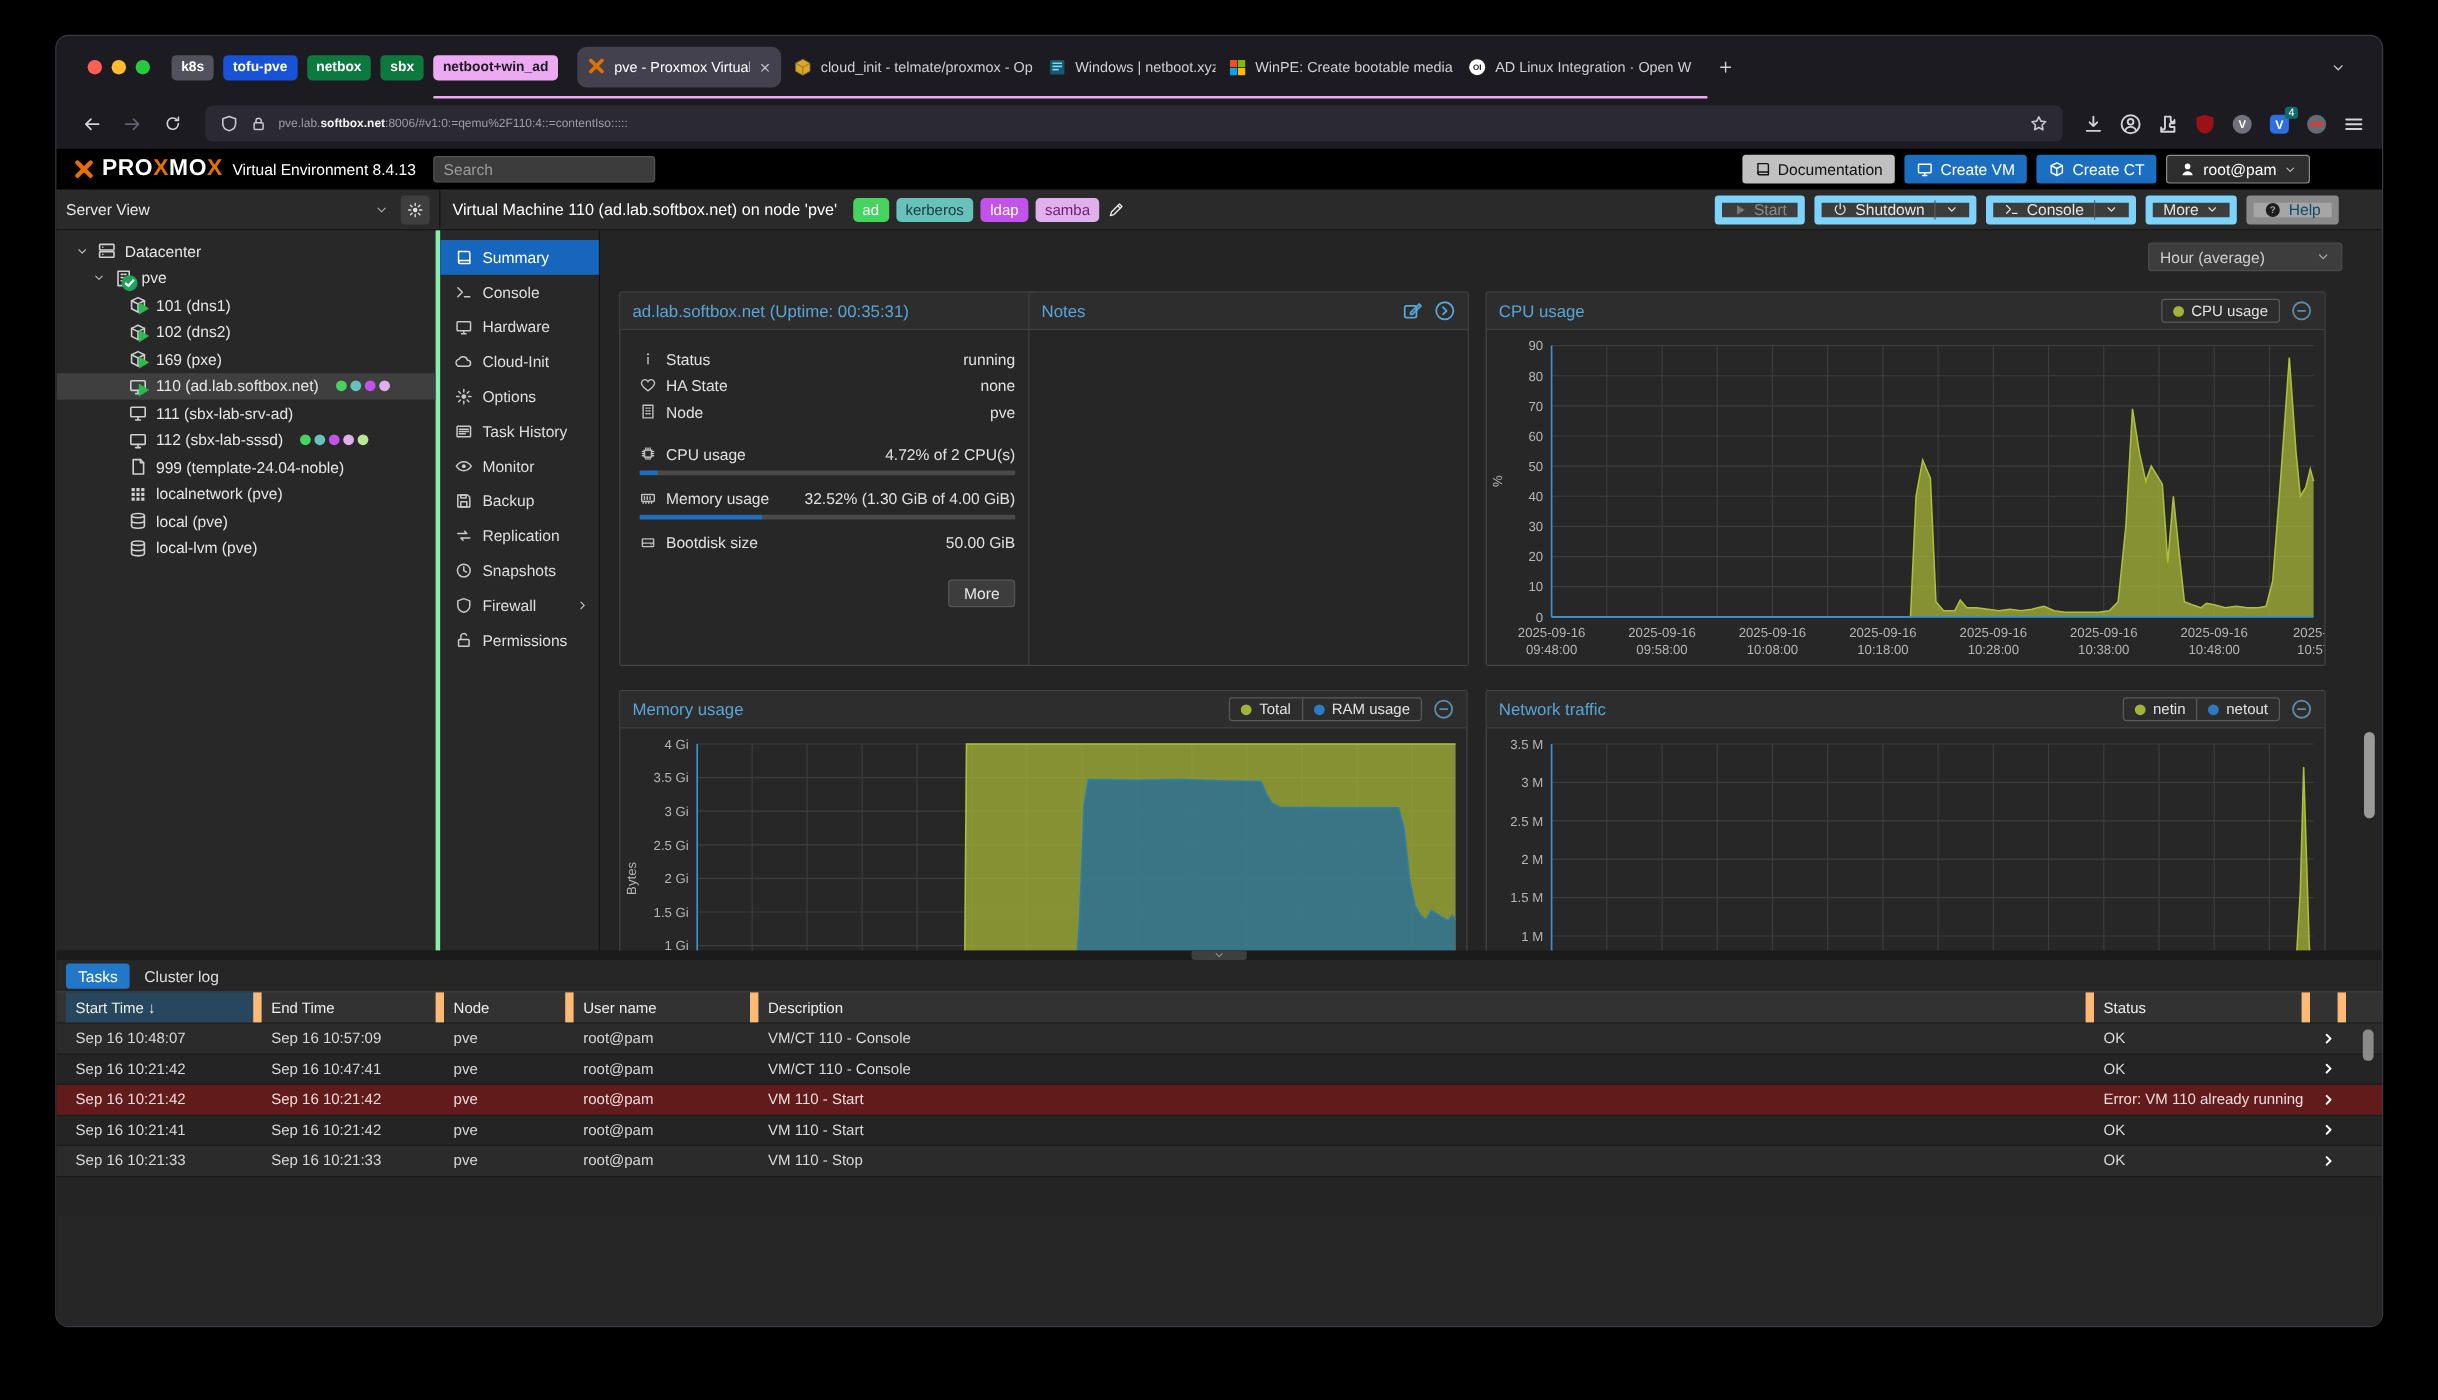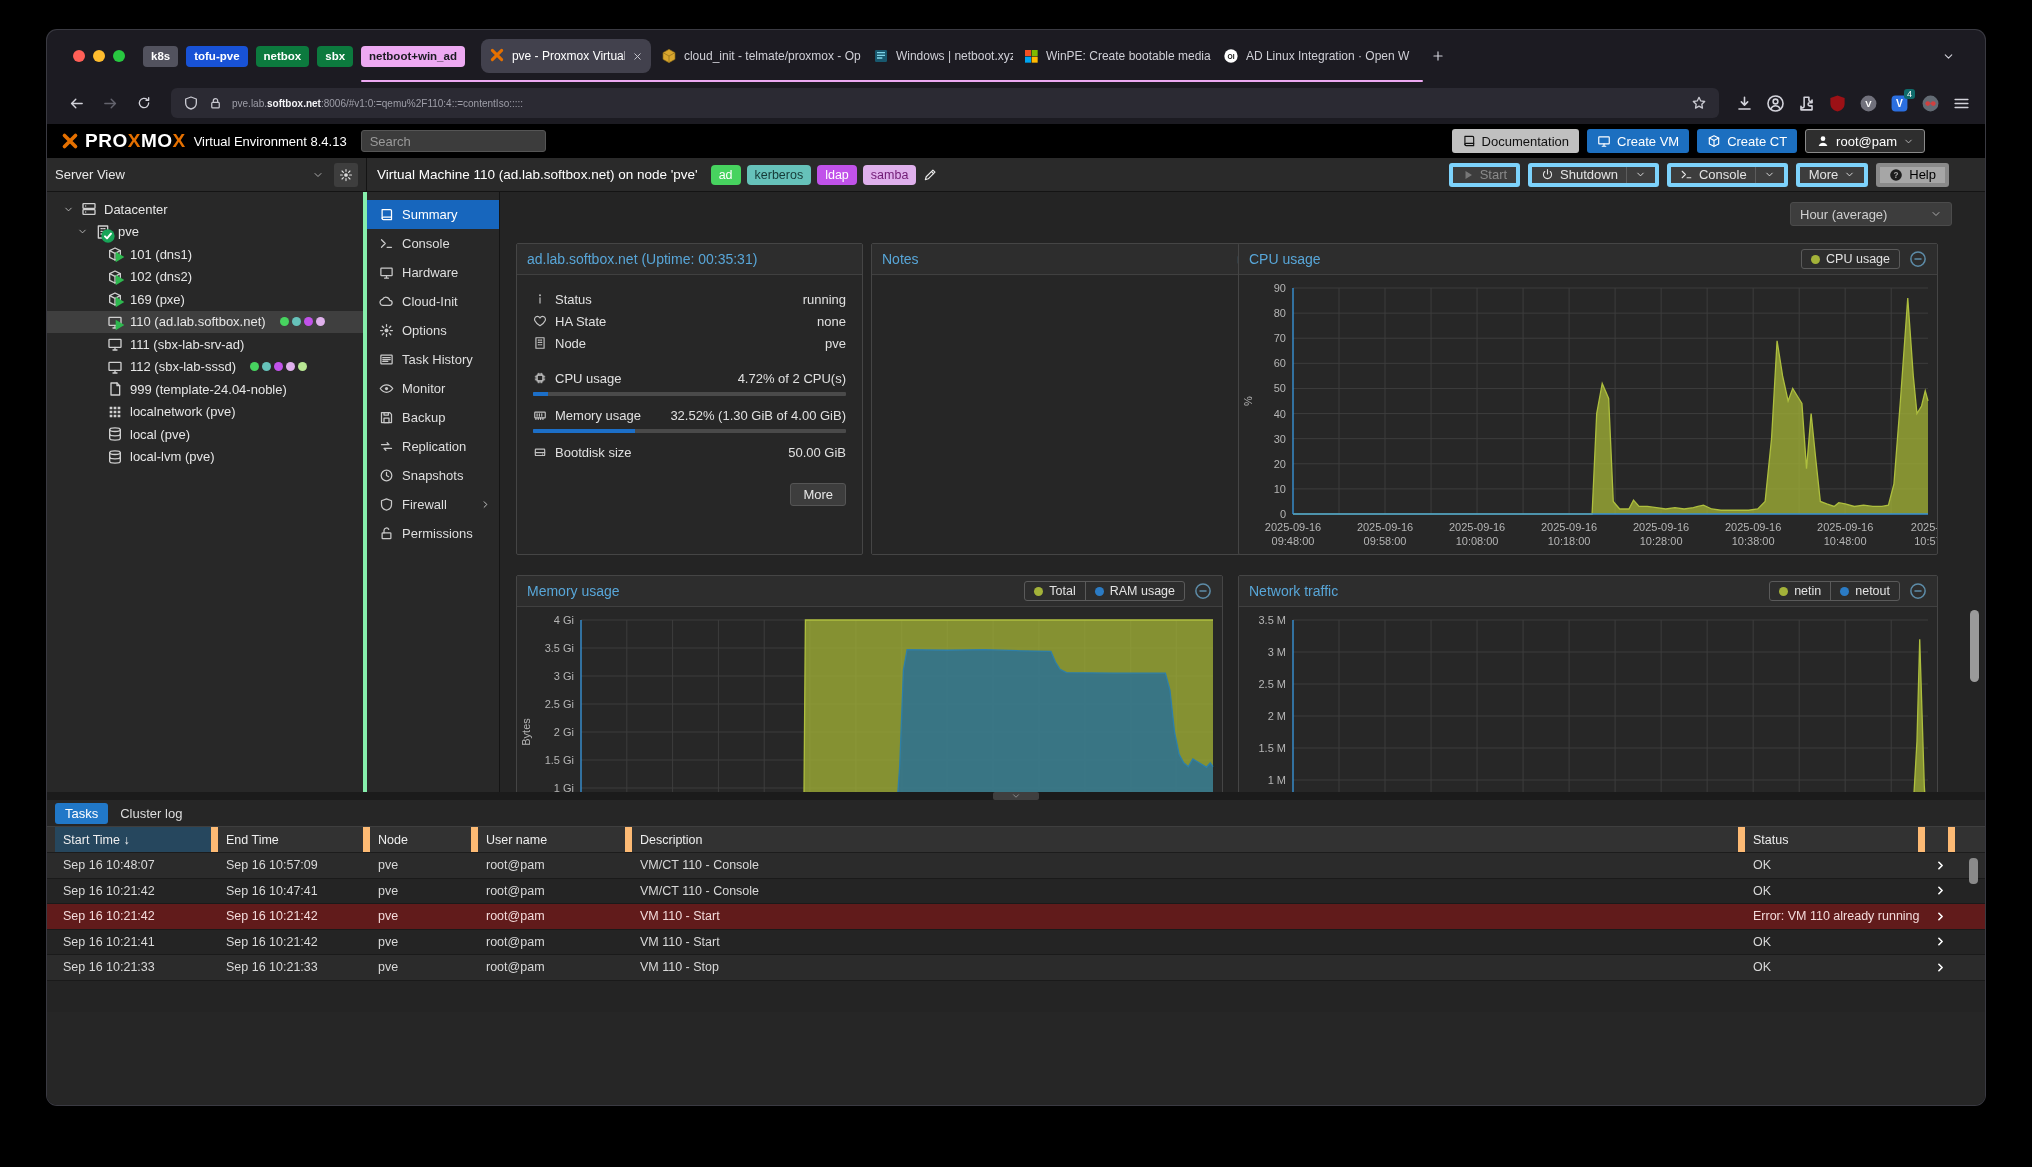--- a/index.html
+++ b/index.html
@@ -41,24 +41,24 @@
   .hbtn.gray{background:#c0c0c0;color:#111;}
   .hbtn.blue{background:#1c6fc0;color:#fff;}
   .hbtn.user{background:#2e2e2e;color:#fff;border:1px solid #8a8a8a;}
   
   .strip{height:34px;background:#2a2a2a;border-bottom:1px solid #141414;display:flex;}
   .sv{width:320px;flex:none;display:flex;align-items:center;padding:0 8px;gap:6px;border-right:1px solid #141414;color:#e8e8e8;font-size:13px;}
   .gearbtn{width:24px;height:24px;background:#3e3e3e;border-radius:3px;display:flex;align-items:center;justify-content:center;color:#ddd;margin-left:4px;}
   .vm-toolbar{flex:1;display:flex;align-items:center;padding:0 10px;gap:7px;color:#fff;font-size:13.5px;}
   .tag{height:20px;display:flex;align-items:center;padding:0 8px;border-radius:4px;font-size:12.5px;}
   .tb-btns{margin-left:auto;display:flex;gap:8px;margin-right:26px;}
-  .tbtn{height:24px;display:flex;align-items:center;gap:6px;padding:0 9px;background:#3d3d3d;border:4px solid #7dd3fc;border-radius:3px;color:#e4e4e4;font-size:13px;}
+  .tbtn{height:24px;display:flex;align-items:center;gap:6px;padding:0 9px;background:#3d3d3d;border:6px solid #7dd3fc;border-radius:3px;color:#e4e4e4;font-size:13px;}
   .tbtn .divider{width:1px;height:16px;background:#5c5c5c;margin:0 2px;}
   .tbtn.disabled{color:#8a8a8a;}
-  .tbtn.help{background:#a6a6a6;color:#000000;border-color:#8a8a8a;}
+  .tbtn.help{background:#a6a6a6;color:#0c4a6e;border-color:#8a8a8a;}
   
   .main{position:absolute;top:68px;bottom:219px;left:0;right:0;display:flex;}
   .sidebar{width:320px;flex:none;background:#282828;border-right:4px solid #86efac;padding-top:6px;overflow:hidden;}
   .trow-t{height:22.5px;display:flex;align-items:center;gap:7px;font-size:13px;color:#e6e6e6;white-space:nowrap;}
   .trow-t.sel{background:#3f3f3f;}
   .trow-t .nico{position:relative;width:16px;height:16px;color:#d0d0d0;flex:none;}
   .trow-t .nico .ic{width:16px;height:16px;}
   .play-ov{position:absolute;right:-4px;bottom:-3px;width:10px;height:10px;color:#2eb84f;}
   .check-ov{position:absolute;right:-5px;bottom:-4px;width:11px;height:11px;}
   .dots{display:flex;gap:3px;margin-left:7px;}
@@ -780,21 +780,21 @@
                   <use href="#i-disk"></use>
                 </svg>
                 <span>Bootdisk size</span>
                 <span class="sval">50.00 GiB</span>
               </div>
               <div class="sgap"></div>
               <button class="morebtn">More</button>
             </div>
         </div>
 
-        <div class="panel" style="left:371px;top:51px;width:421px;height:312px">
+        <div class="panel" style="left:357px;top:51px;width:367px;height:312px">
           <div class="panel-h">
               <span class="ptitle">Notes</span>
             <span class="ph-right">
               <svg class="ic hic blue">
                   <use href="#i-pencilsq"></use>
                 </svg>
               <svg class="ic hic blue">
                   <use href="#i-chevcircle"></use>
                 </svg>
             </span>

